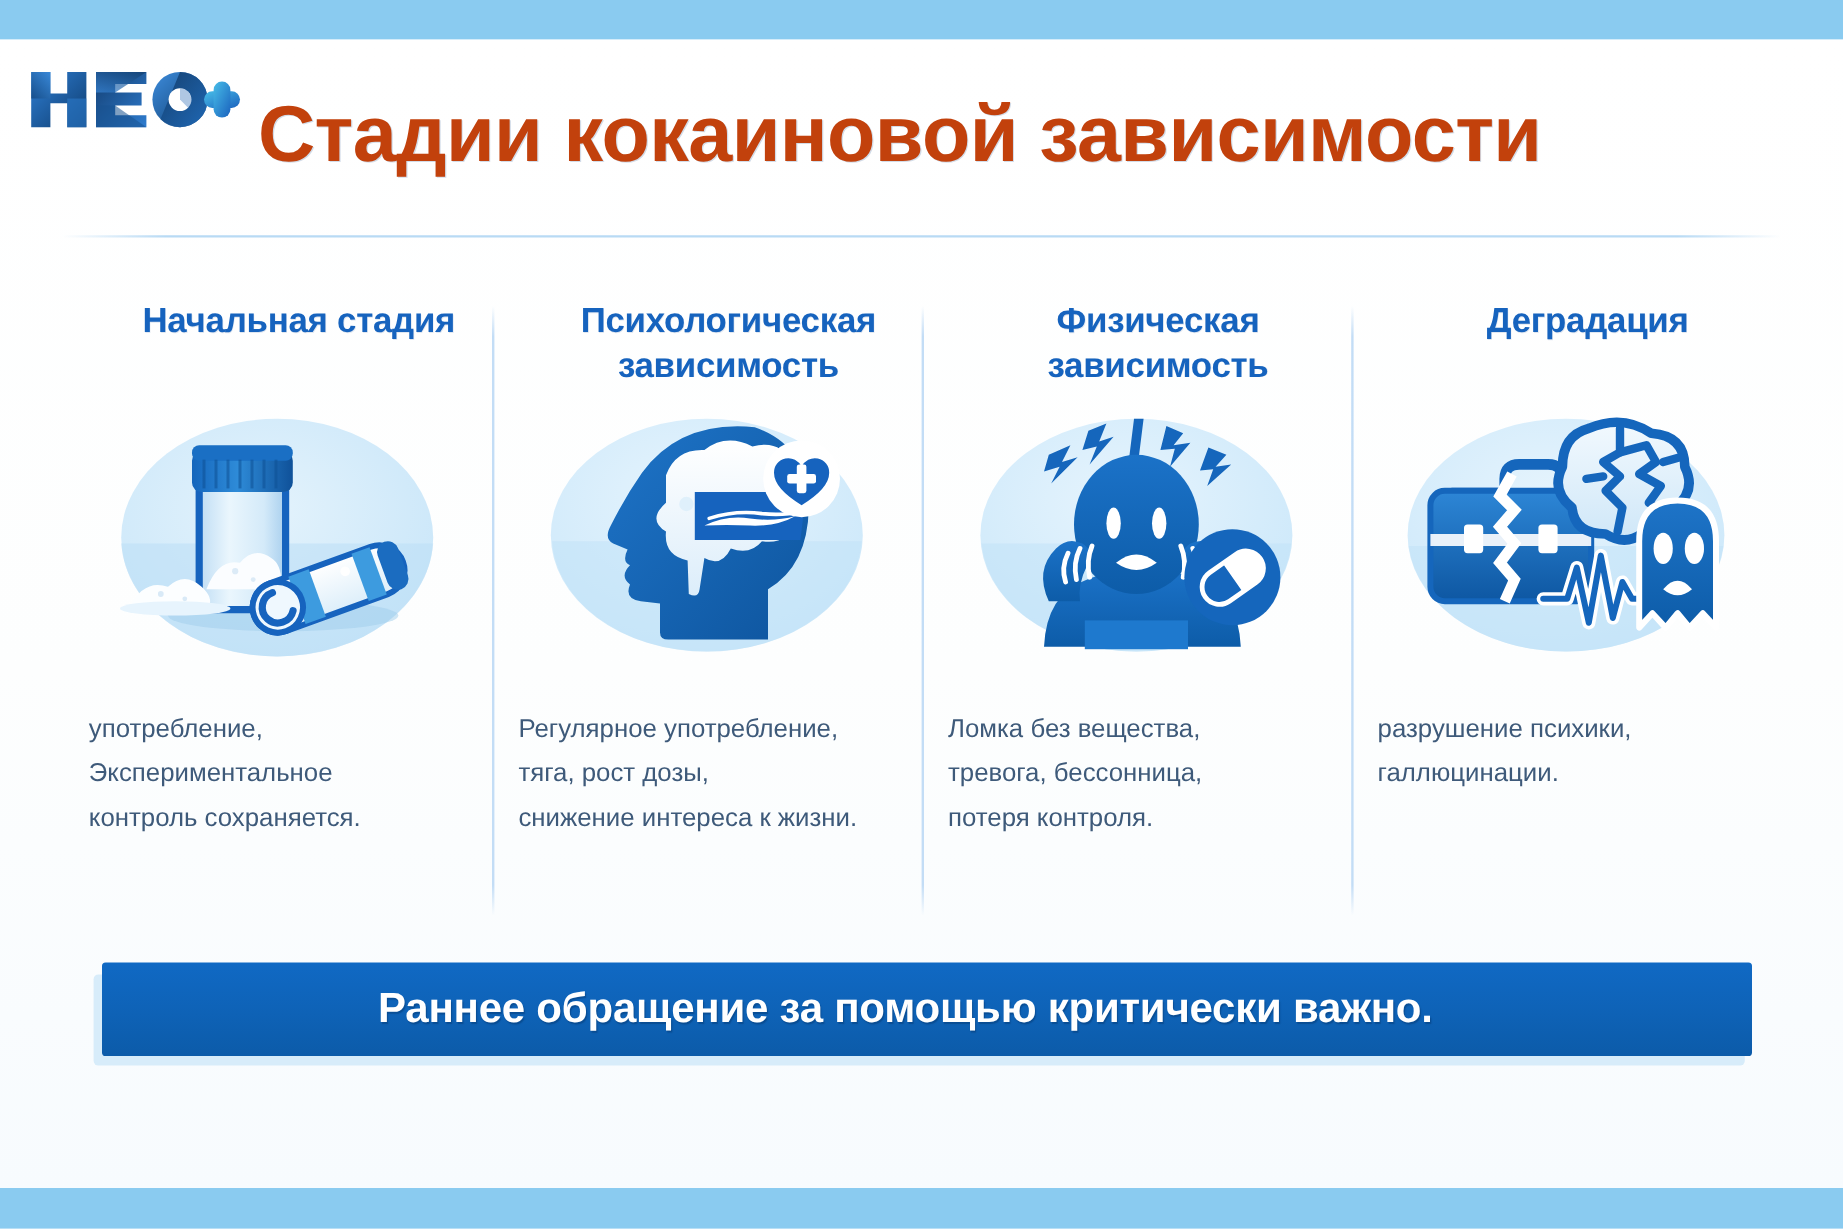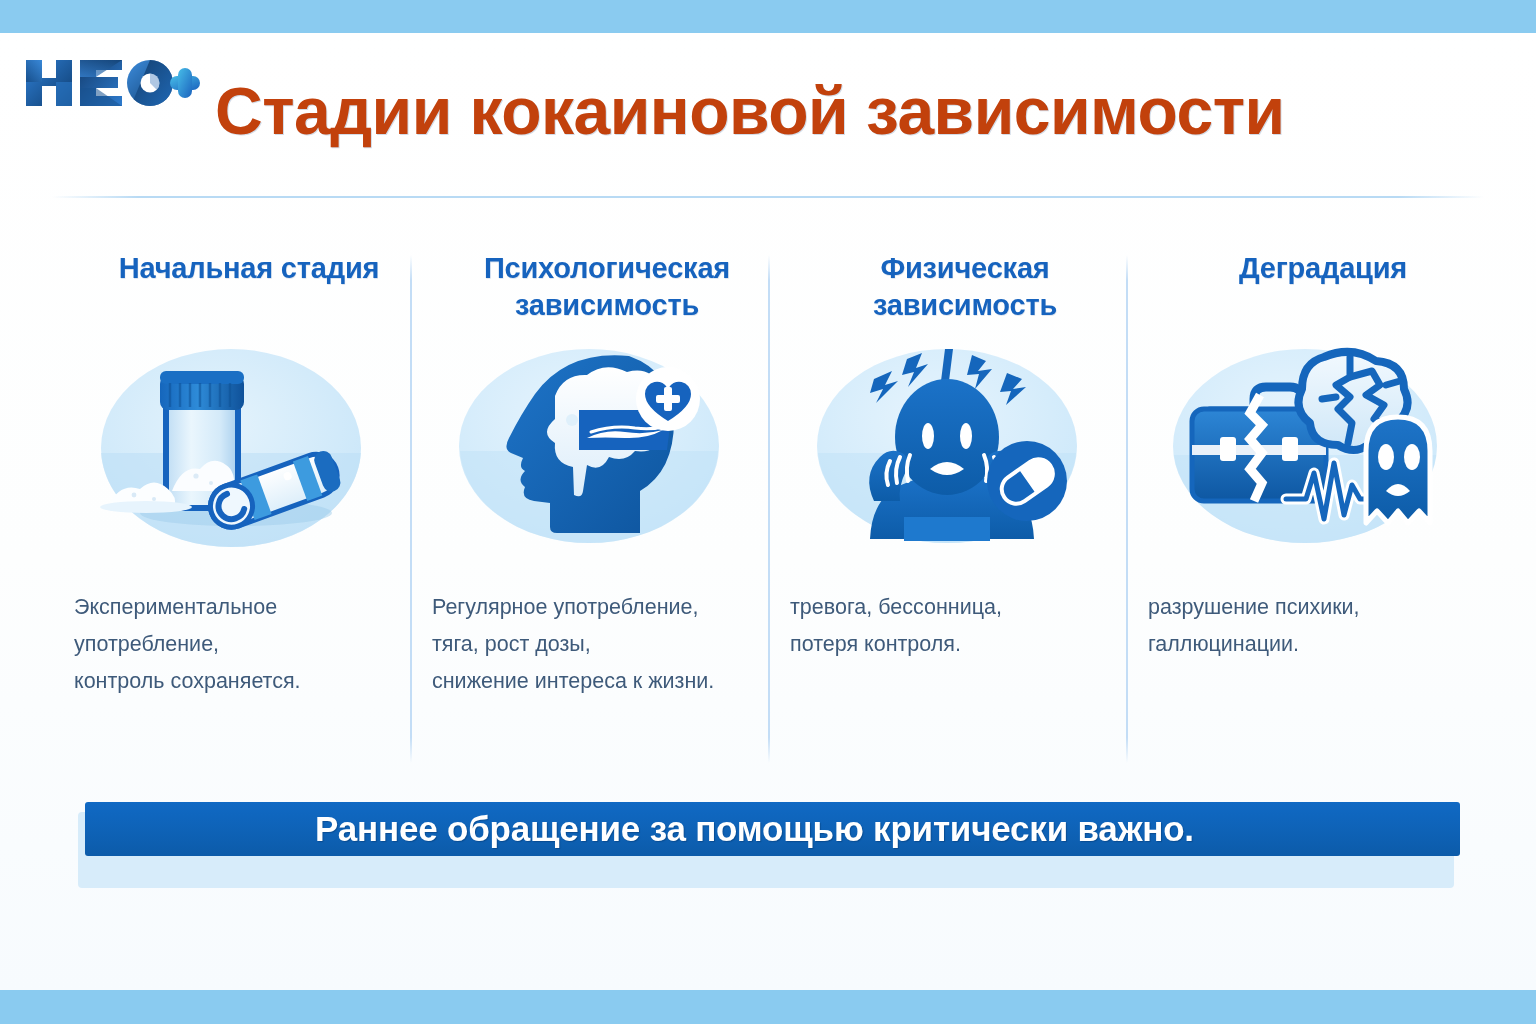--- a/index.html
+++ b/index.html
@@ -99,21 +99,21 @@
     font-weight:400;
   }
 
   
   .banner-shadow{
     position:absolute;left:78px;top:812px;width:1376px;height:76px;
     background:#d7ecfa;
     border-radius:4px;
   }
   .banner{
-    position:absolute;left:85px;top:802px;width:1375px;height:54px;
+    position:absolute;left:85px;top:802px;width:1375px;height:78px;
     background:linear-gradient(180deg,#1069C4 0%,#0E62B6 55%,#0C5BA9 100%);
     border-radius:3px;
     display:flex;align-items:center;justify-content:center;
   }
   .banner-text{
     color:#ffffff;
     font-size:35px;
     font-weight:700;
     letter-spacing:-0.2px;
     text-shadow:1px 1px 1px rgba(3,40,85,.35);
@@ -248,22 +248,22 @@
           <rect x="150" y="128" width="18" height="42" fill="#3D9BDF"></rect>
           <rect x="206" y="128" width="16" height="42" fill="#3D9BDF"></rect>
           <rect x="226" y="128" width="18" height="42" rx="9" fill="#1B6CC0"></rect>
           <circle cx="133" cy="149" r="21" fill="#EFF8FE" stroke="#1663BE" stroke-width="5"></circle>
           <path d="M133 136 a13 13 0 1 0 11 20" fill="none" stroke="#1663BE" stroke-width="6" stroke-linecap="round"></path>
           <circle cx="196" cy="140" r="4" fill="#ffffff"></circle>
         </g>
       </svg>
     </div>
     <div class="col-text">
+      <div>употребление,</div>
       <div>Экспериментальное</div>
-      <div>употребление,</div>
       <div>контроль сохраняется.</div>
     </div>
   </div>
 
   <div class="col">
     <div class="col-head">Психологическая зависимость</div>
     <div class="col-art">
       <svg width="270" height="215" viewBox="0 0 270 215">
         <defs>
           <radialGradient id="bg2" cx="45%" cy="35%" r="68%">
@@ -351,20 +351,21 @@
         </g>
 
         <circle cx="215" cy="140" r="40" fill="#1566BC"></circle>
         <g transform="rotate(-35 215 140)">
           <rect x="187" y="126" width="56" height="29" rx="14.5" fill="#1566BC" stroke="#ffffff" stroke-width="4"></rect>
           <path d="M215 126 h13.5 a14.5 14.5 0 0 1 0 29 H215z" fill="#ffffff"></path>
         </g>
       </svg>
     </div>
     <div class="col-text">
+      <div>Ломка без вещества,</div>
       <div>тревога, бессонница,</div>
       <div>потеря контроля.</div>
     </div>
   </div>
 
   <div class="col">
     <div class="col-head">Деградация</div>
     <div class="col-art">
       <svg width="270" height="215" viewBox="0 0 270 215">
         <defs>

